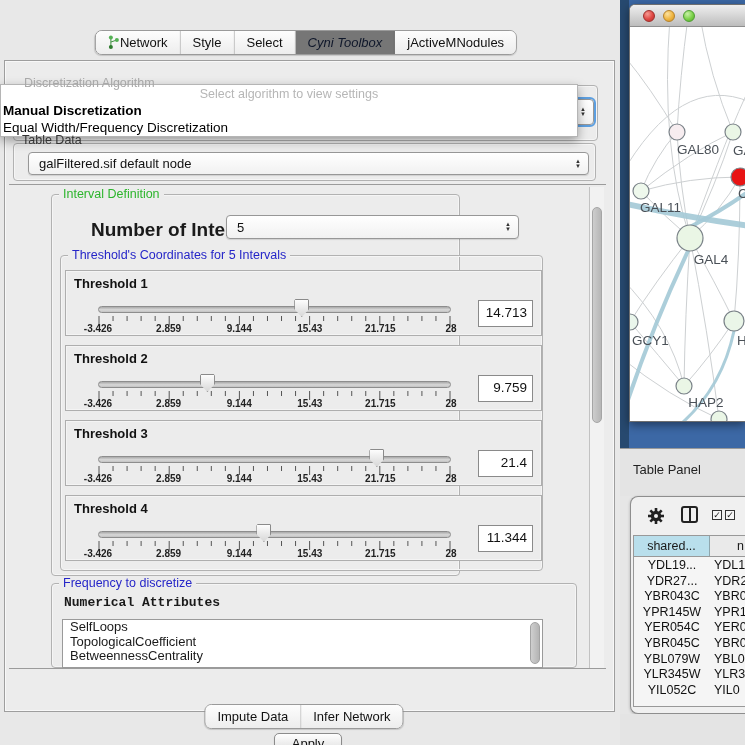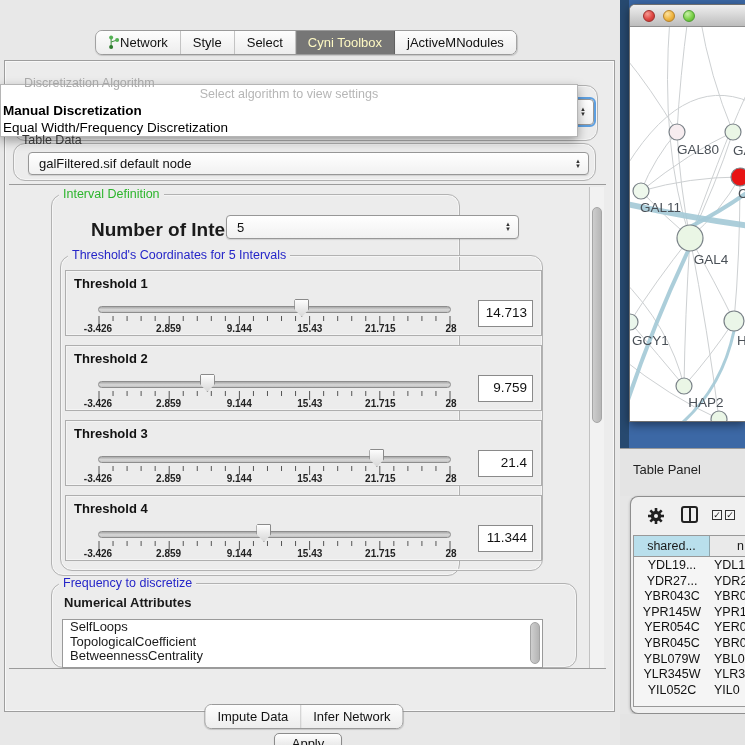--- a/index.html
+++ b/index.html
@@ -14,28 +14,28 @@
   #cp-title{left:8px;top:4px;font-size:12.5px;color:#222;}
   #cp-float{left:580px;top:5px;width:10px;height:10px;border:1.6px solid #222;border-radius:2px;}
   #cp-close{left:599px;top:1px;font-size:13px;font-weight:bold;color:#111;}
 
   .tabstrip{display:flex;align-items:stretch;border:1px solid #9a9a9a;border-radius:7px;
     overflow:hidden;background:linear-gradient(#fdfdfd,#ededed);height:25px;
     box-shadow:0 1px 1px rgba(0,0,0,.15);}
   .tab{display:flex;align-items:center;gap:0;padding:0 12px;font-size:13px;color:#111;
     border-right:1px solid #bdbdbd;background:linear-gradient(#fdfdfd,#ededed);white-space:nowrap;}
   .tab:last-child{border-right:none;}
-  .tab.selected{background:#767676;color:#fef9c3;border-right-color:#5e5e5e;}
+  .tab.selected{background:#767676;color:#0f172a;border-right-color:#5e5e5e;font-style:italic;}
   #top-tabs{top:30px;left:50%;transform:translateX(-50%);margin-left:-4px;}
   #bottom-tabs{top:704px;left:50%;transform:translateX(-50%);margin-left:-6px;z-index:40;text-align:center;}
 
   #cp-content{left:4px;top:60px;width:611px;height:652px;background:#ececec;
     border:1px solid #9e9e9e;box-shadow:inset 0 0 0 1px #f8f8f8;}
 
-  .groupbox{position:absolute;border:1px solid #b2b2b2;border-radius:12px;
+  .groupbox{position:absolute;border:1px solid #b2b2b2;border-radius:4px;
     box-shadow:inset 0 0 0 1px #f5f5f5;}
   .grouplegend{position:absolute;top:-8px;left:7px;background:#ececec;padding:0 4px;
     font-size:12.5px;white-space:nowrap;}
 
   
   .combo{position:absolute;background:linear-gradient(#ffffff,#f1f1f1);
     border:1px solid #979797;border-radius:4px;font-size:13px;
     display:flex;align-items:center;box-shadow:0 1px 1px rgba(0,0,0,.12);}
   .combo .val{flex:1;padding:0 10px;color:#111;white-space:nowrap;overflow:hidden;}
   .combo .stepper{width:20px;align-self:stretch;display:flex;flex-direction:column;
@@ -348,21 +348,21 @@
                 <span class="thr-ticklabel" style="left:243.79999999999998px">15.43</span>
                 <span class="thr-ticklabel" style="left:314.4px">21.715</span>
                 <span class="thr-ticklabel" style="left:385px">28</span>
      <div class="thr-value">11.344</div>
               </div>
             </div>
         </div>
 
         <div class="groupbox" style="left:42px;top:398px;width:526px;height:85px;">
           <span class="grouplegend" style="color:#2525c8;">Frequency to discretize</span>
-          <div class="abs" style="left:12px;top:11px;font-size:13px;font-weight:bold;">Numerical Attributes</div>
+          <div class="abs" style="left:12px;top:11px;font-size:13px;font-weight:bold;font-family:Liberation Mono, monospace;">Numerical Attributes</div>
           <div id="attr-list">
             <div class="item">SelfLoops</div>
               <div class="item">TopologicalCoefficient</div>
               <div class="item">BetweennessCentrality</div>
               <div id="attr-scroll"></div>
           </div>
         </div>
 
         <div class="vscroll" style="right:2px;top:2px;width:15px;height:481px;">
           <div class="vthumb" style="top:20px;height:216px;"></div>

